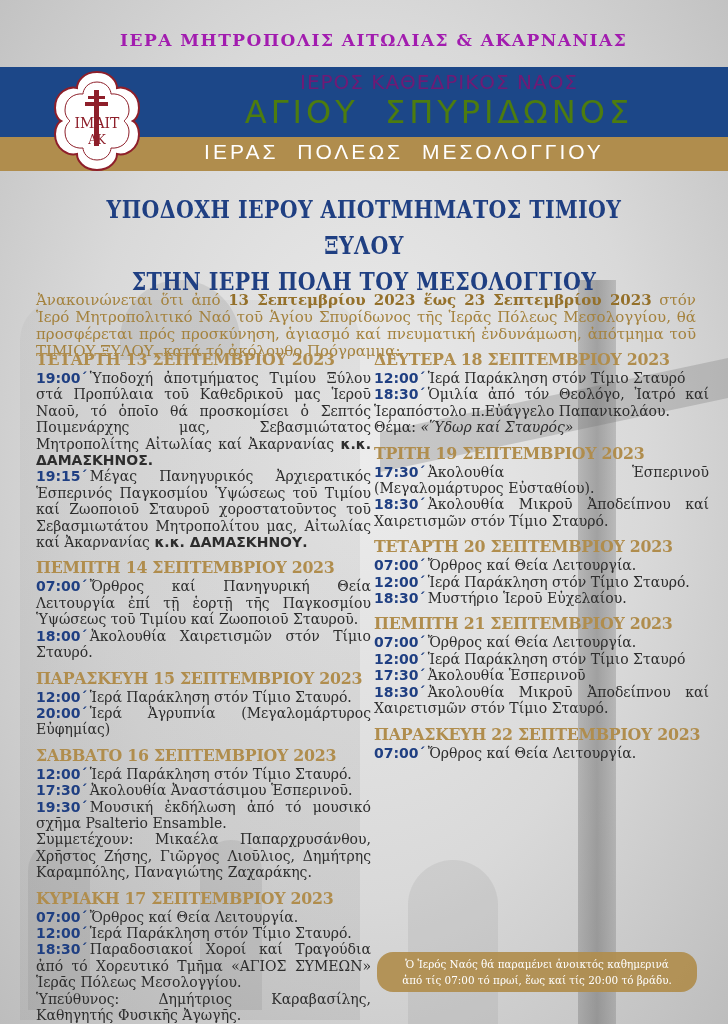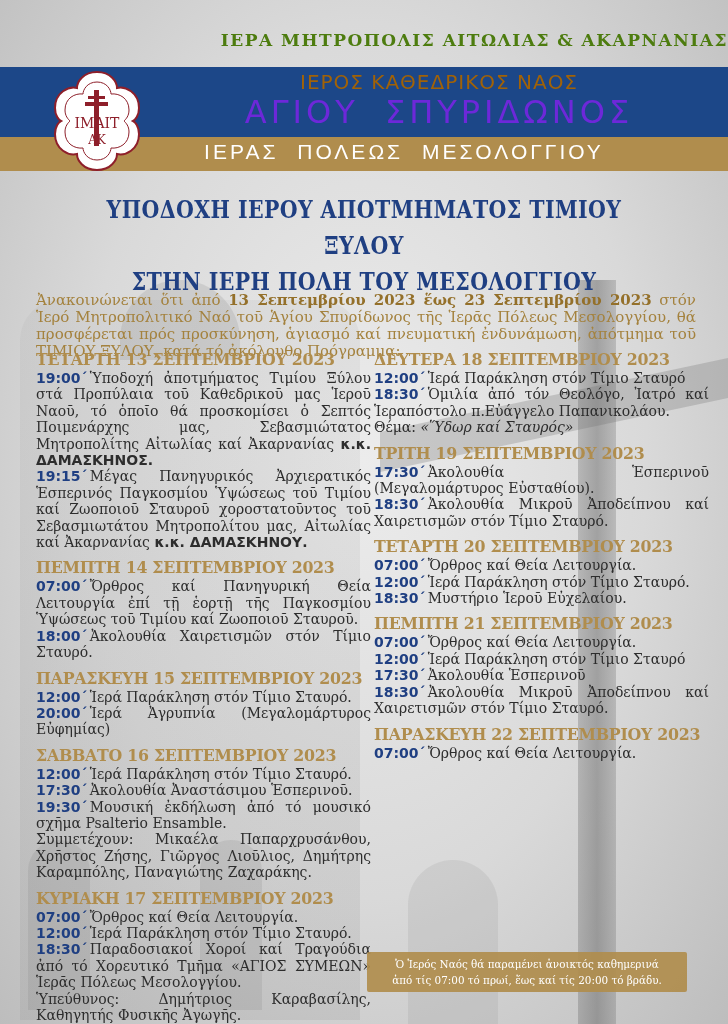--- a/index.html
+++ b/index.html
@@ -32,41 +32,41 @@
   .bg-arch {
     position: absolute; width: 62px; height: 170px; top: 840px;
     border-radius: 31px 31px 0 0; background: rgba(120,120,120,0.16);
   }
   .bg-door {
     position: absolute; left: 408px; top: 860px; width: 90px; height: 164px;
     border-radius: 45px 45px 0 0; background: rgba(130,130,130,0.14);
   }
 
   .top-line {
-    position: absolute; left: 0; right: 0; top: 30px; text-align: right;
+    position: absolute; left: 0; right: 0; top: 30px; text-align: left;
     font-family: "DejaVu Serif", serif; font-size: 17px; letter-spacing: 1.5px;
-    color: #4d7c0f; font-weight: bold; padding-left: 120px;
+    color: #a21caf; font-weight: bold; padding-left: 120px;
   }
   .band-blue {
     position: absolute; left: 0; right: 0; top: 67px; height: 70px;
     background: #1c4788;
   }
   .band-gold {
     position: absolute; left: 0; right: 0; top: 137px; height: 34px;
     background: #b08d4d;
   }
   .band-title-1 {
     position: absolute; left: 0; right: 0; top: 70px; text-align: center;
     padding-left: 150px;
-    font-family: "DejaVu Sans", sans-serif; color: #a16207; font-size: 20px; letter-spacing: 1px;
+    font-family: "DejaVu Sans", sans-serif; color: #701a75; font-size: 20px; letter-spacing: 1px;
   }
   .band-title-2 {
     position: absolute; left: 0; right: 0; top: 93px; text-align: center;
     padding-left: 150px;
-    font-family: "DejaVu Sans", sans-serif; color: #6d28d9; font-size: 32px; letter-spacing: 4px; word-spacing: 12px;
+    font-family: "DejaVu Sans", sans-serif; color: #4d7c0f; font-size: 32px; letter-spacing: 4px; word-spacing: 12px;
   }
   .band-title-3 {
     position: absolute; left: 0; right: 0; top: 140px; text-align: center;
     padding-left: 80px;
     font-family: Liberation Sans, sans-serif; color: #ffffff; font-size: 21px; letter-spacing: 3px; word-spacing: 10px;
   }
   .logo {
     position: absolute; left: 47px; top: 68px; width: 100px; height: 106px; text-align: center;
   }
 
@@ -91,22 +91,22 @@
     font-size: 17px; line-height: 22px; letter-spacing: -0.3px;
     transform: scaleX(0.93); transform-origin: left;
     white-space: nowrap;
   }
   .entry { font-size: 14px; line-height: 16.4px; color: #2d2d2d; text-align: justify; }
   .entry .time { font-family: "DejaVu Sans", sans-serif; font-weight: bold; color: #1f3f82; margin-right: 3px; }
   .entry b { font-family: "DejaVu Sans", sans-serif; }
   .entry i { font-style: italic; }
 
   .notice {
-    position: absolute; left: 367px; top: 952px; width: 320px; height: 40px;
-    background: rgba(176,141,77,0.92); border-radius: 2px;
+    position: absolute; left: 377px; top: 952px; width: 320px; height: 40px;
+    background: rgba(176,141,77,0.92); border-radius: 16px;
     color: #ffffff; font-size: 10.4px; line-height: 16px; text-align: center; padding-top: 4px;
   }
 </style>
 </head>
 <body>
 
 <div class="bg-layer">
   <div class="bg-dome"></div>
   <div class="bg-building"></div>
   <div class="bg-arch" style="left:28px"></div>

